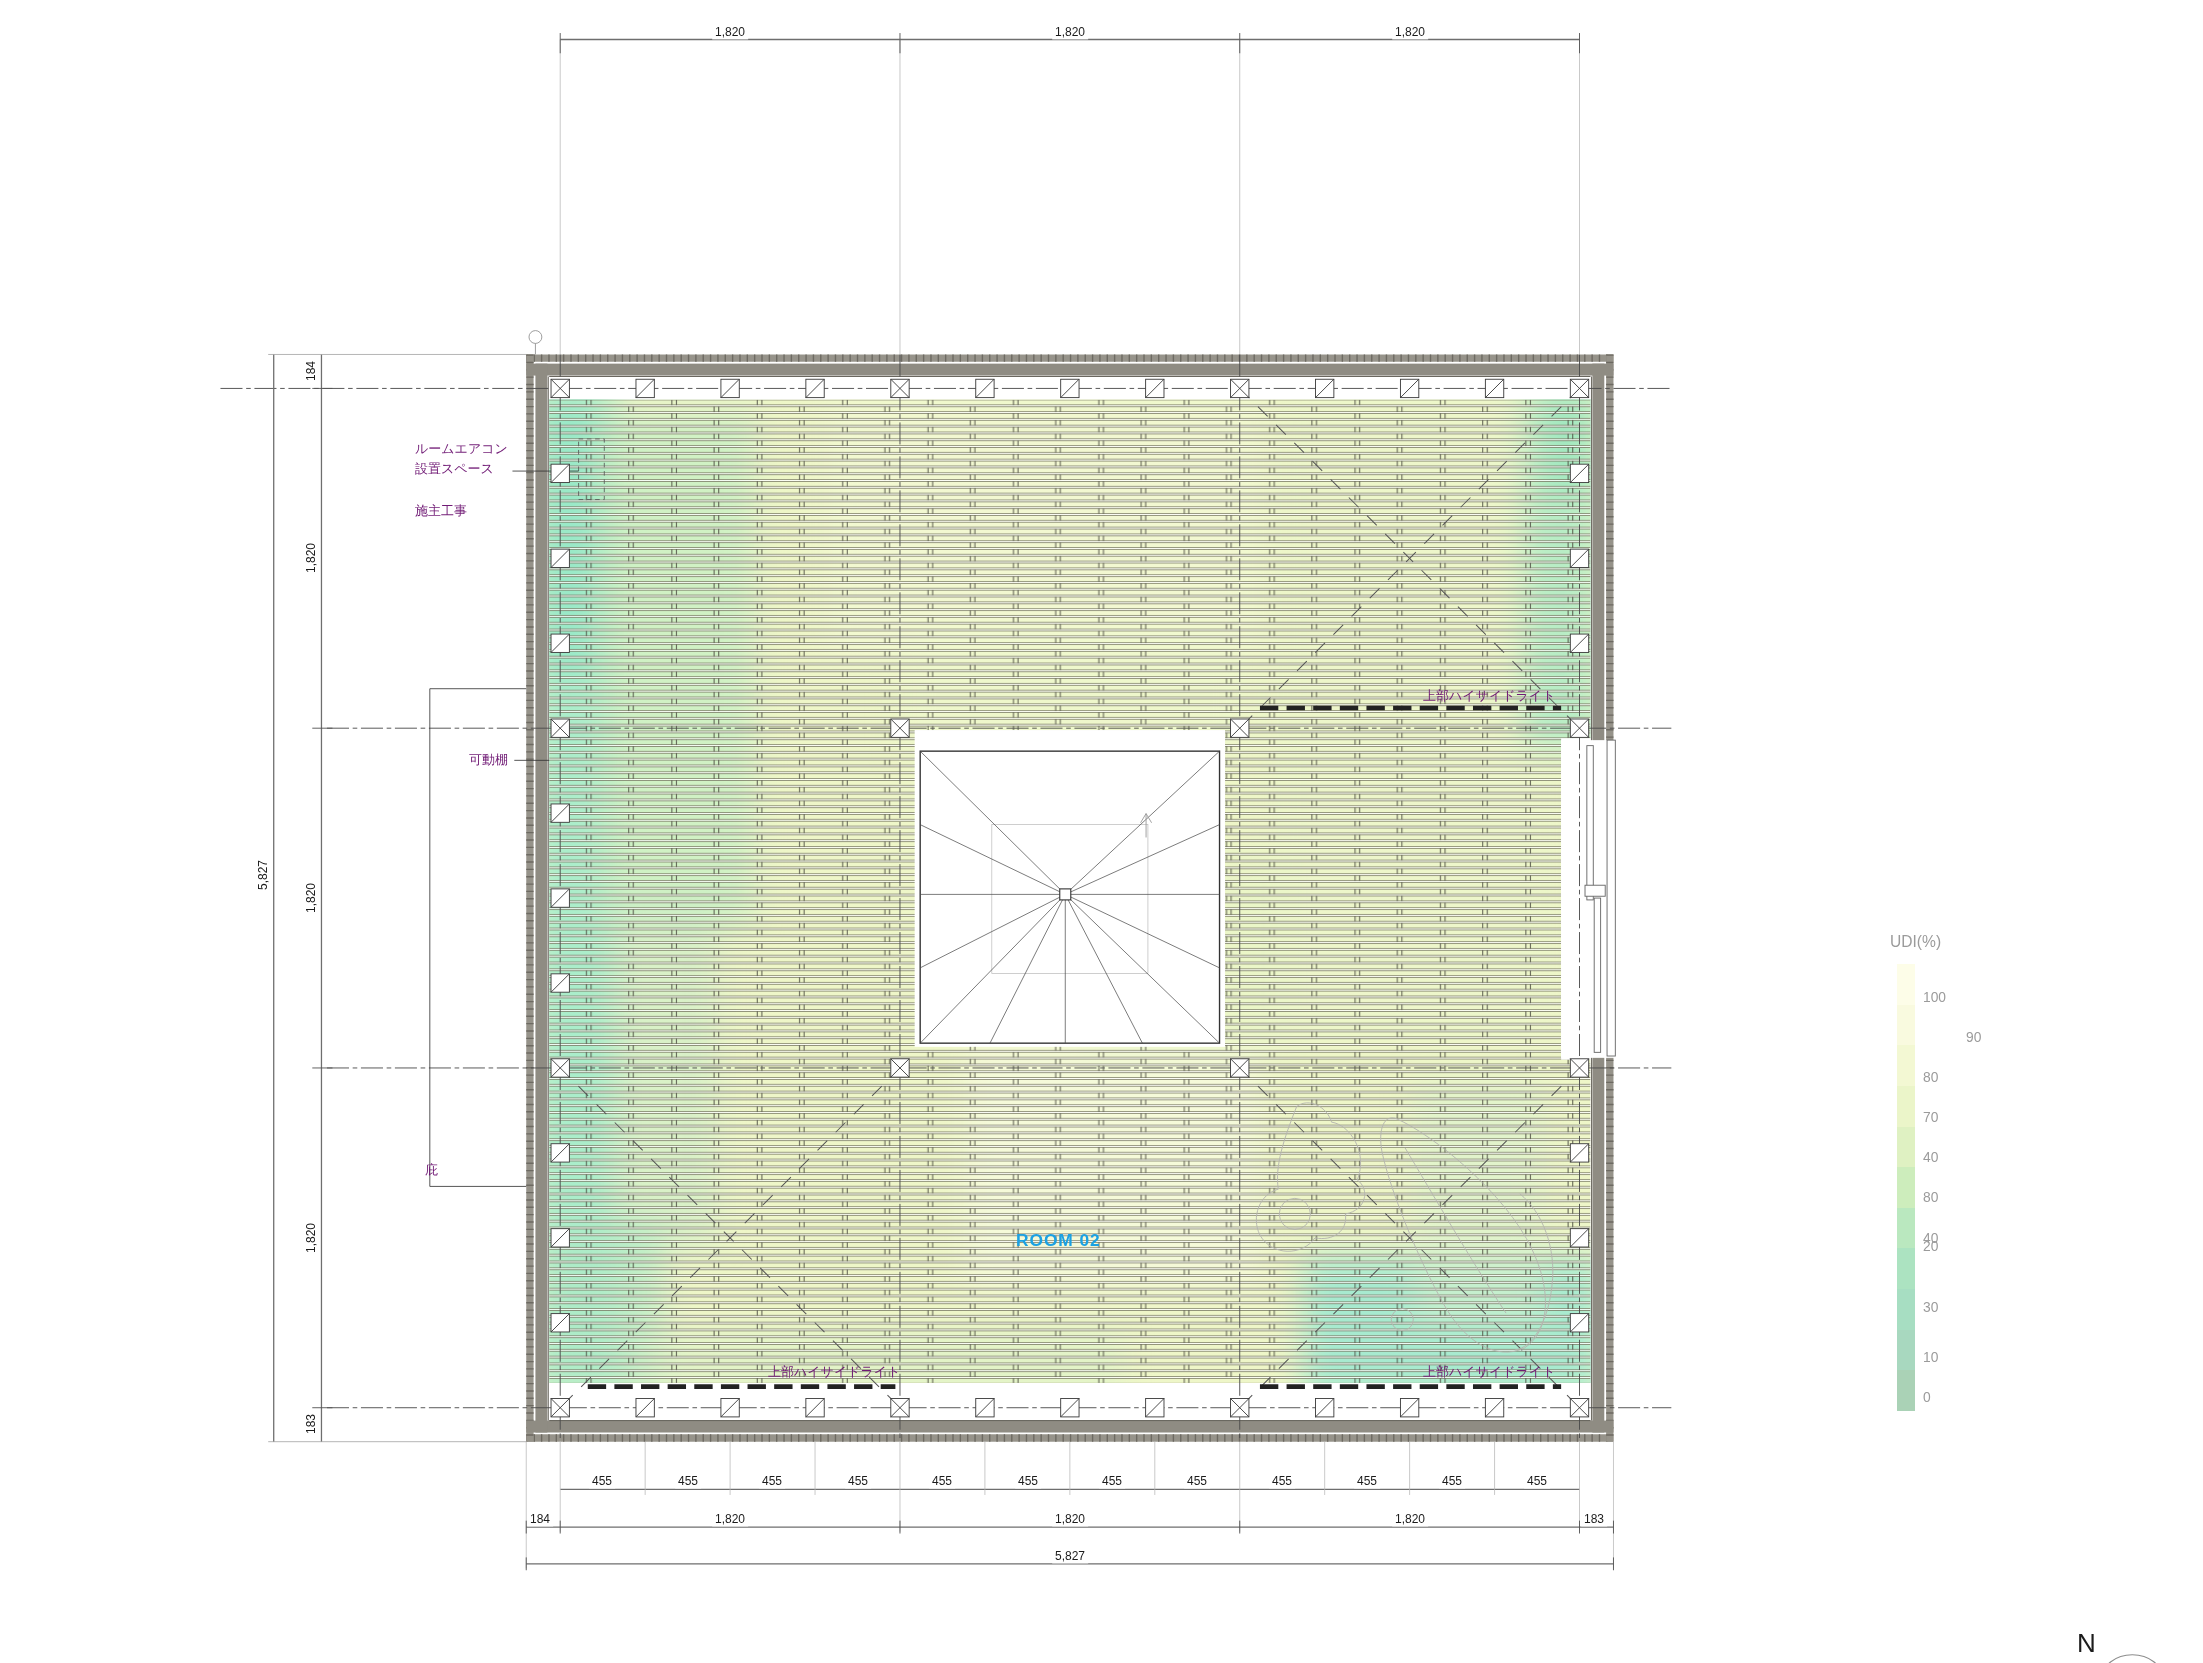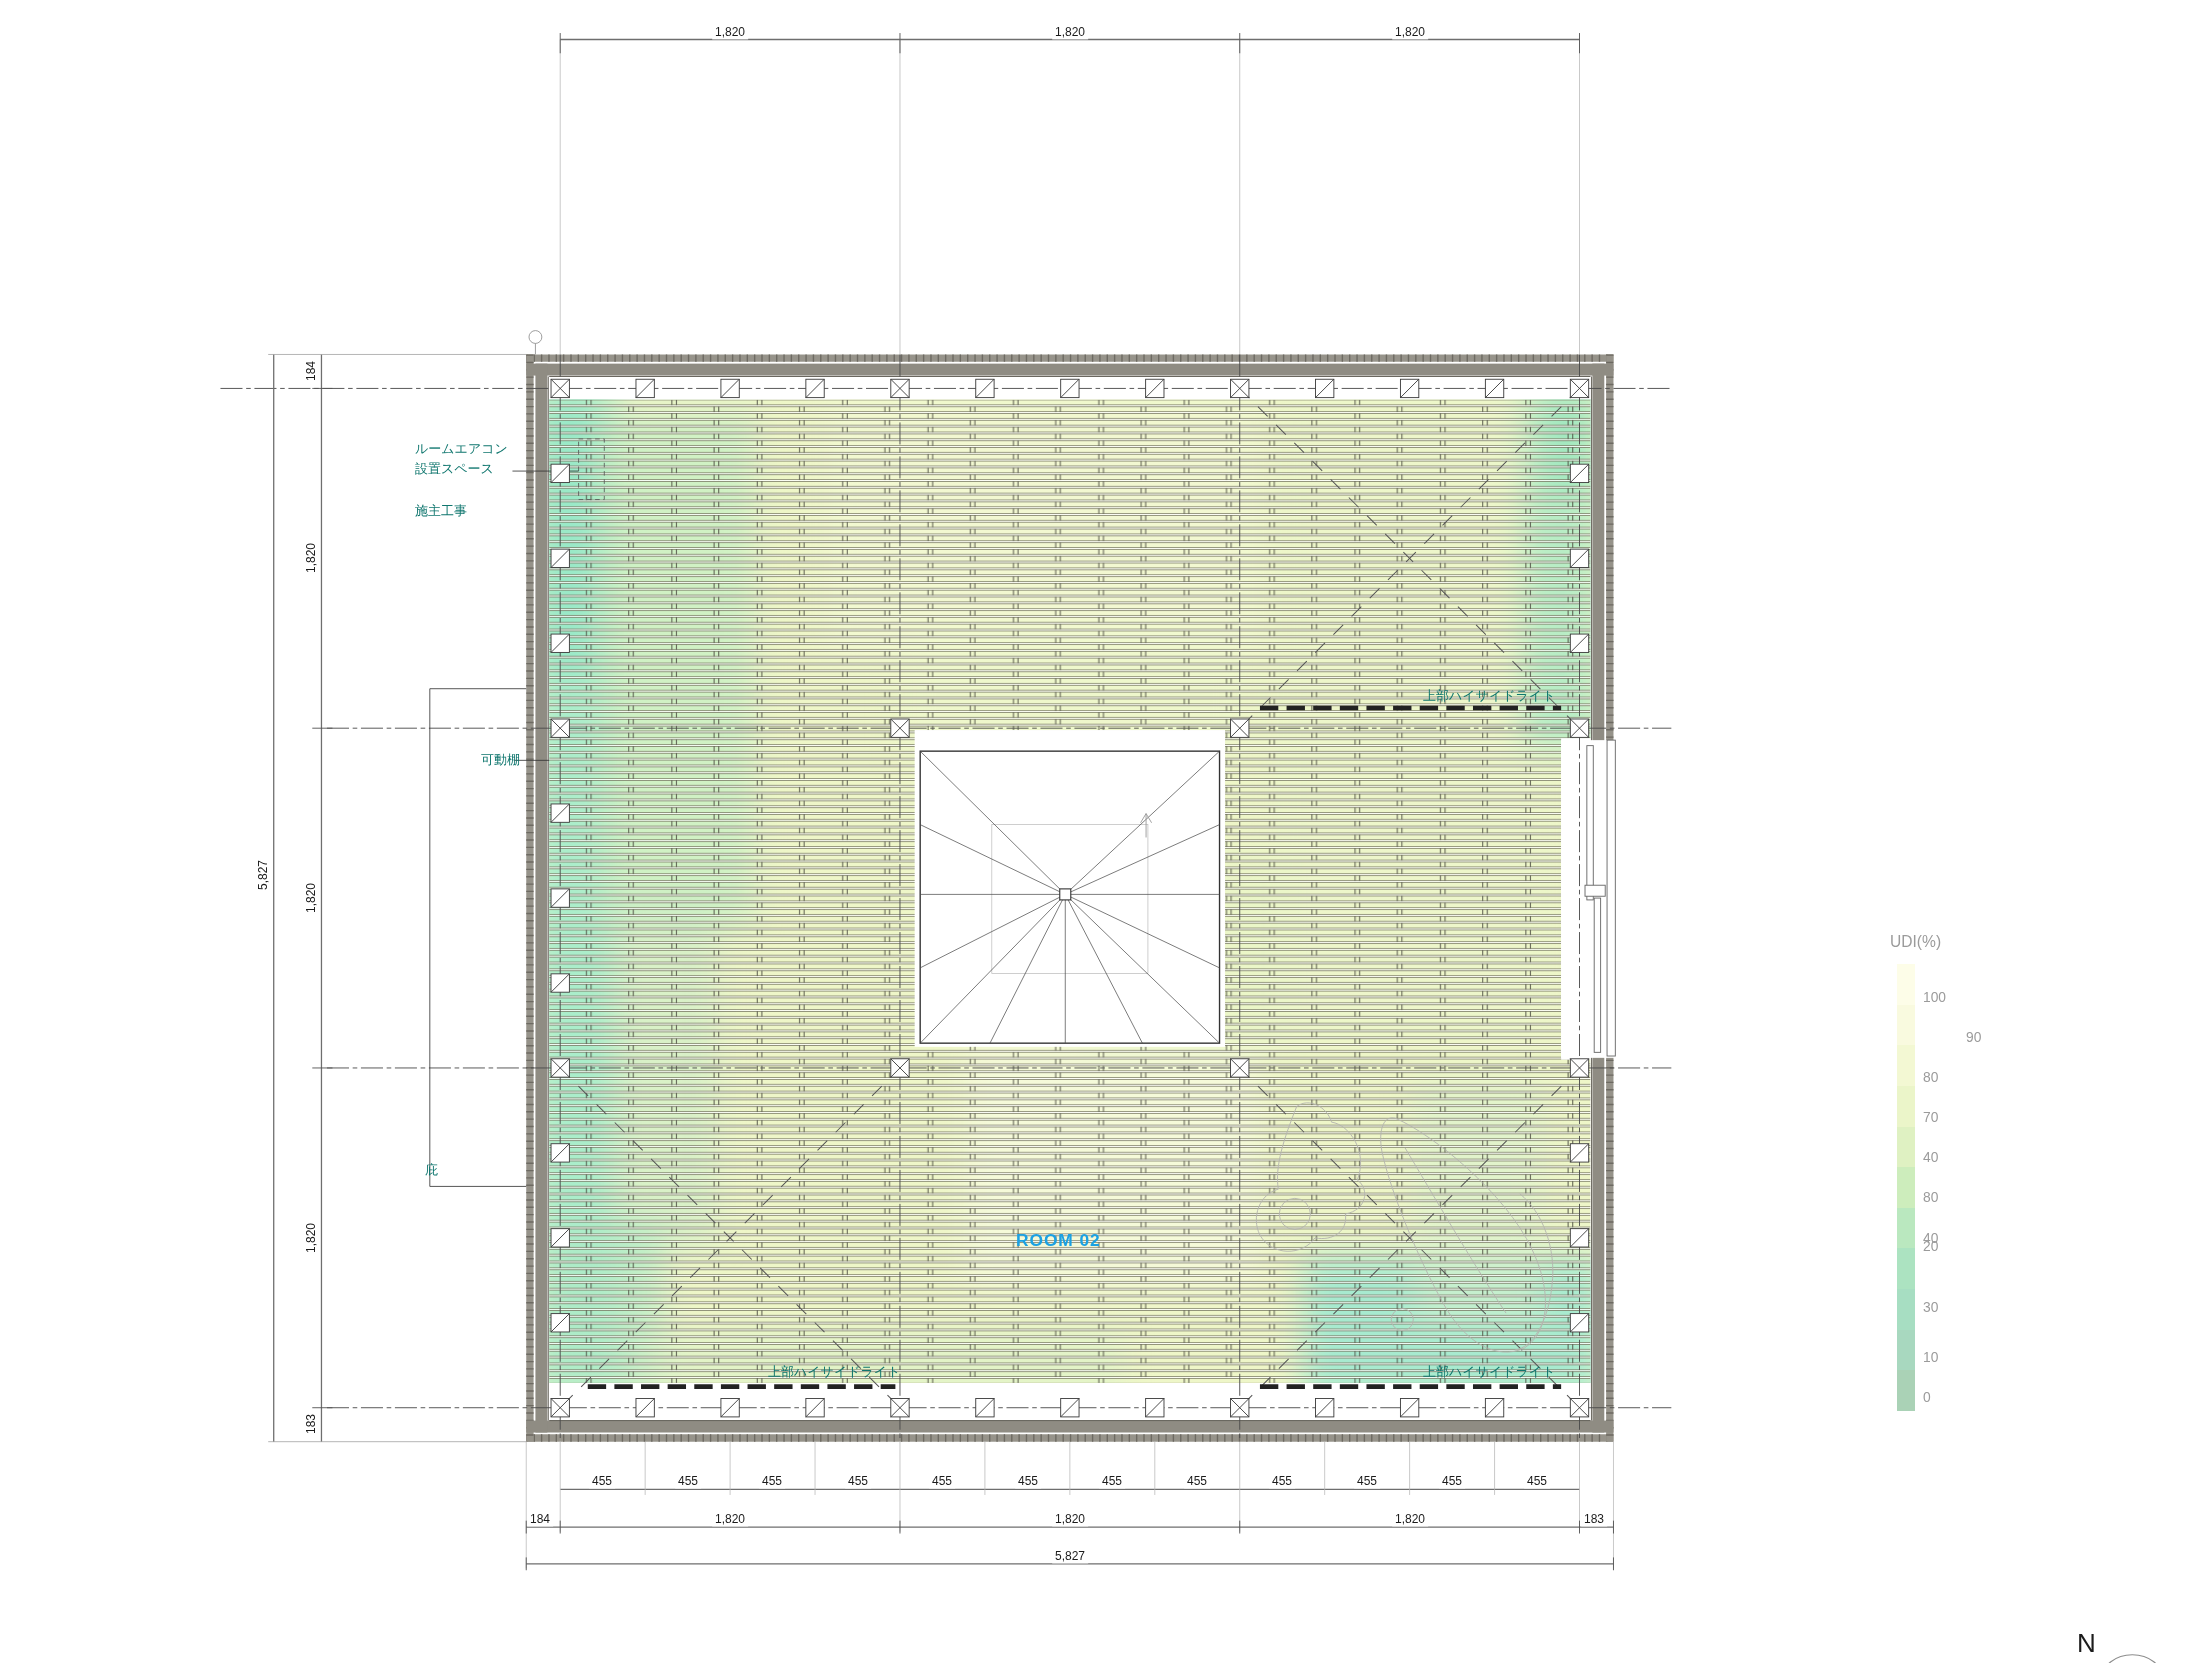--- a/index.html
+++ b/index.html
@@ -3,21 +3,21 @@
 <meta charset="utf-8">
 <style>
   html,body{margin:0;padding:0}
   body{width:2204px;height:1663px;background:#fff;position:relative;overflow:hidden;
        font-family:"Liberation Sans","DejaVu Sans",sans-serif}
   #stage{position:absolute;left:0;top:0;width:2032px;height:1663px}
   svg.draw{position:absolute;left:0;top:0}
   .lbl{position:absolute;white-space:nowrap;line-height:1.1}
   .dim{font-size:12px;color:#1b1b1b;background:#fff;padding:0 2.8px;transform:translate(-50%,-50%)}
   .dimv{font-size:12px;color:#1b1b1b;background:#fff;padding:0 2.8px;transform:translate(-50%,-50%) rotate(-90deg)}
-  .jp{font-size:13px;color:#0f766e}
+  .jp{font-size:13px;color:#701a75}
   .room{font-size:17.4px;letter-spacing:0.9px;font-weight:bold}
   .legend-title{font-size:15.6px;color:#9b9b9b}
   .legend-tick{font-size:13.8px;color:#9b9b9b;position:absolute}
   .legend-bar{position:absolute;left:1897px;top:964px;width:18.4px;height:447px;display:flex;flex-direction:column}
   .legend-bar div{flex:1 1 auto}
   .north{font-size:26px;color:#1c1c1c}
 </style>
 </head>
 <body>
 
@@ -328,21 +328,21 @@
 <span class="lbl dim" style="left:540px;top:1520px">184</span>
 <span class="lbl dim" style="left:730px;top:1520px">1,820</span>
 <span class="lbl dim" style="left:1070px;top:1520px">1,820</span>
 <span class="lbl dim" style="left:1410px;top:1520px">1,820</span>
 <span class="lbl dim" style="left:1594px;top:1520px">183</span>
 <span class="lbl dim" style="left:1070px;top:1557px">5,827</span>
 
 <div class="lbl jp" style="left:415px;top:442px">ルームエアコン</div>
 <div class="lbl jp" style="left:415px;top:462px">設置スペース</div>
 <div class="lbl jp" style="left:415px;top:504px">施主工事</div>
-<div class="lbl jp" style="left:481px;top:753px">可動棚</div>
+<div class="lbl jp" style="left:469px;top:753px">可動棚</div>
 <div class="lbl jp" style="left:425px;top:1163px">庇</div>
 <div class="lbl jp" style="left:1423px;top:689px">上部ハイサイドライト</div>
 <div class="lbl jp" style="left:768px;top:1365px">上部ハイサイドライト</div>
 <div class="lbl jp" style="left:1423px;top:1365px">上部ハイサイドライト</div>
 
 <div class="lbl room" style="left: 1016px; top: 1231px; color: rgb(27, 161, 227);">ROOM 02</div>
 
 <div class="lbl legend-title" style="left:1890px;top:933px">UDI(%)</div>
 <div class="legend-bar">
   <div style="background: rgb(253, 253, 232);"></div>

